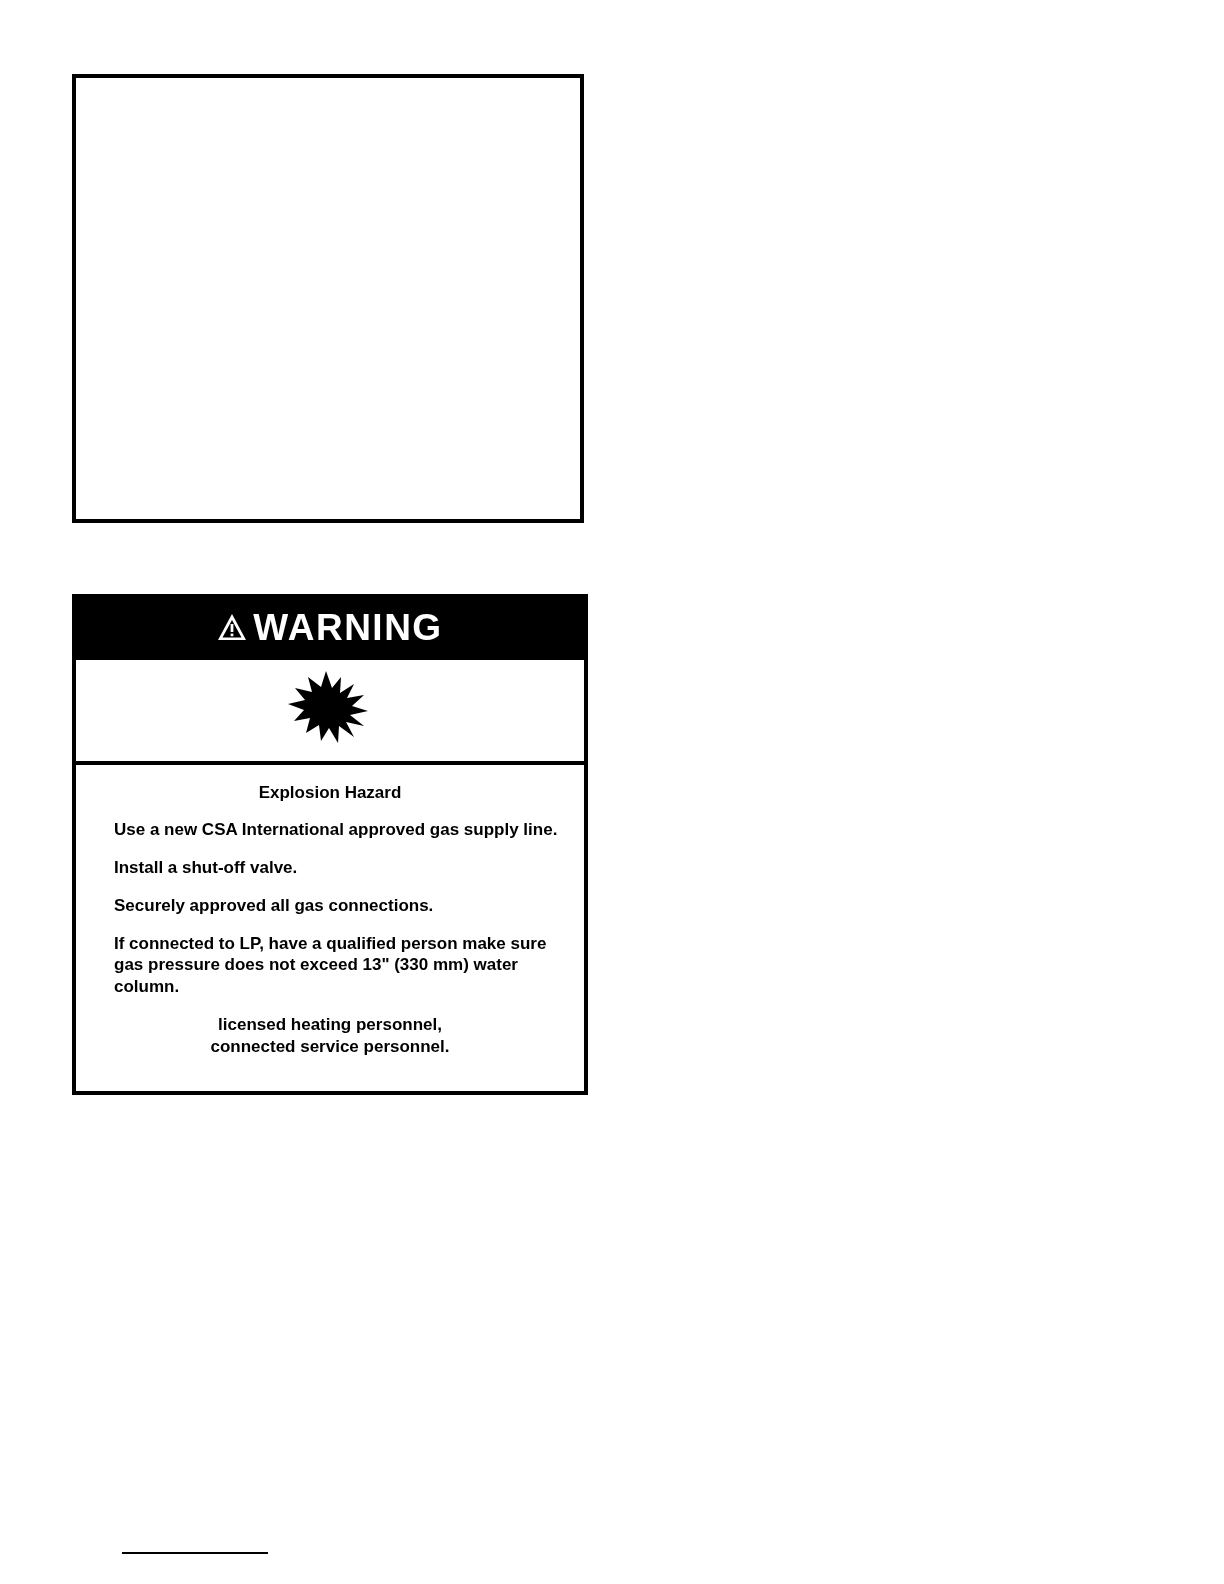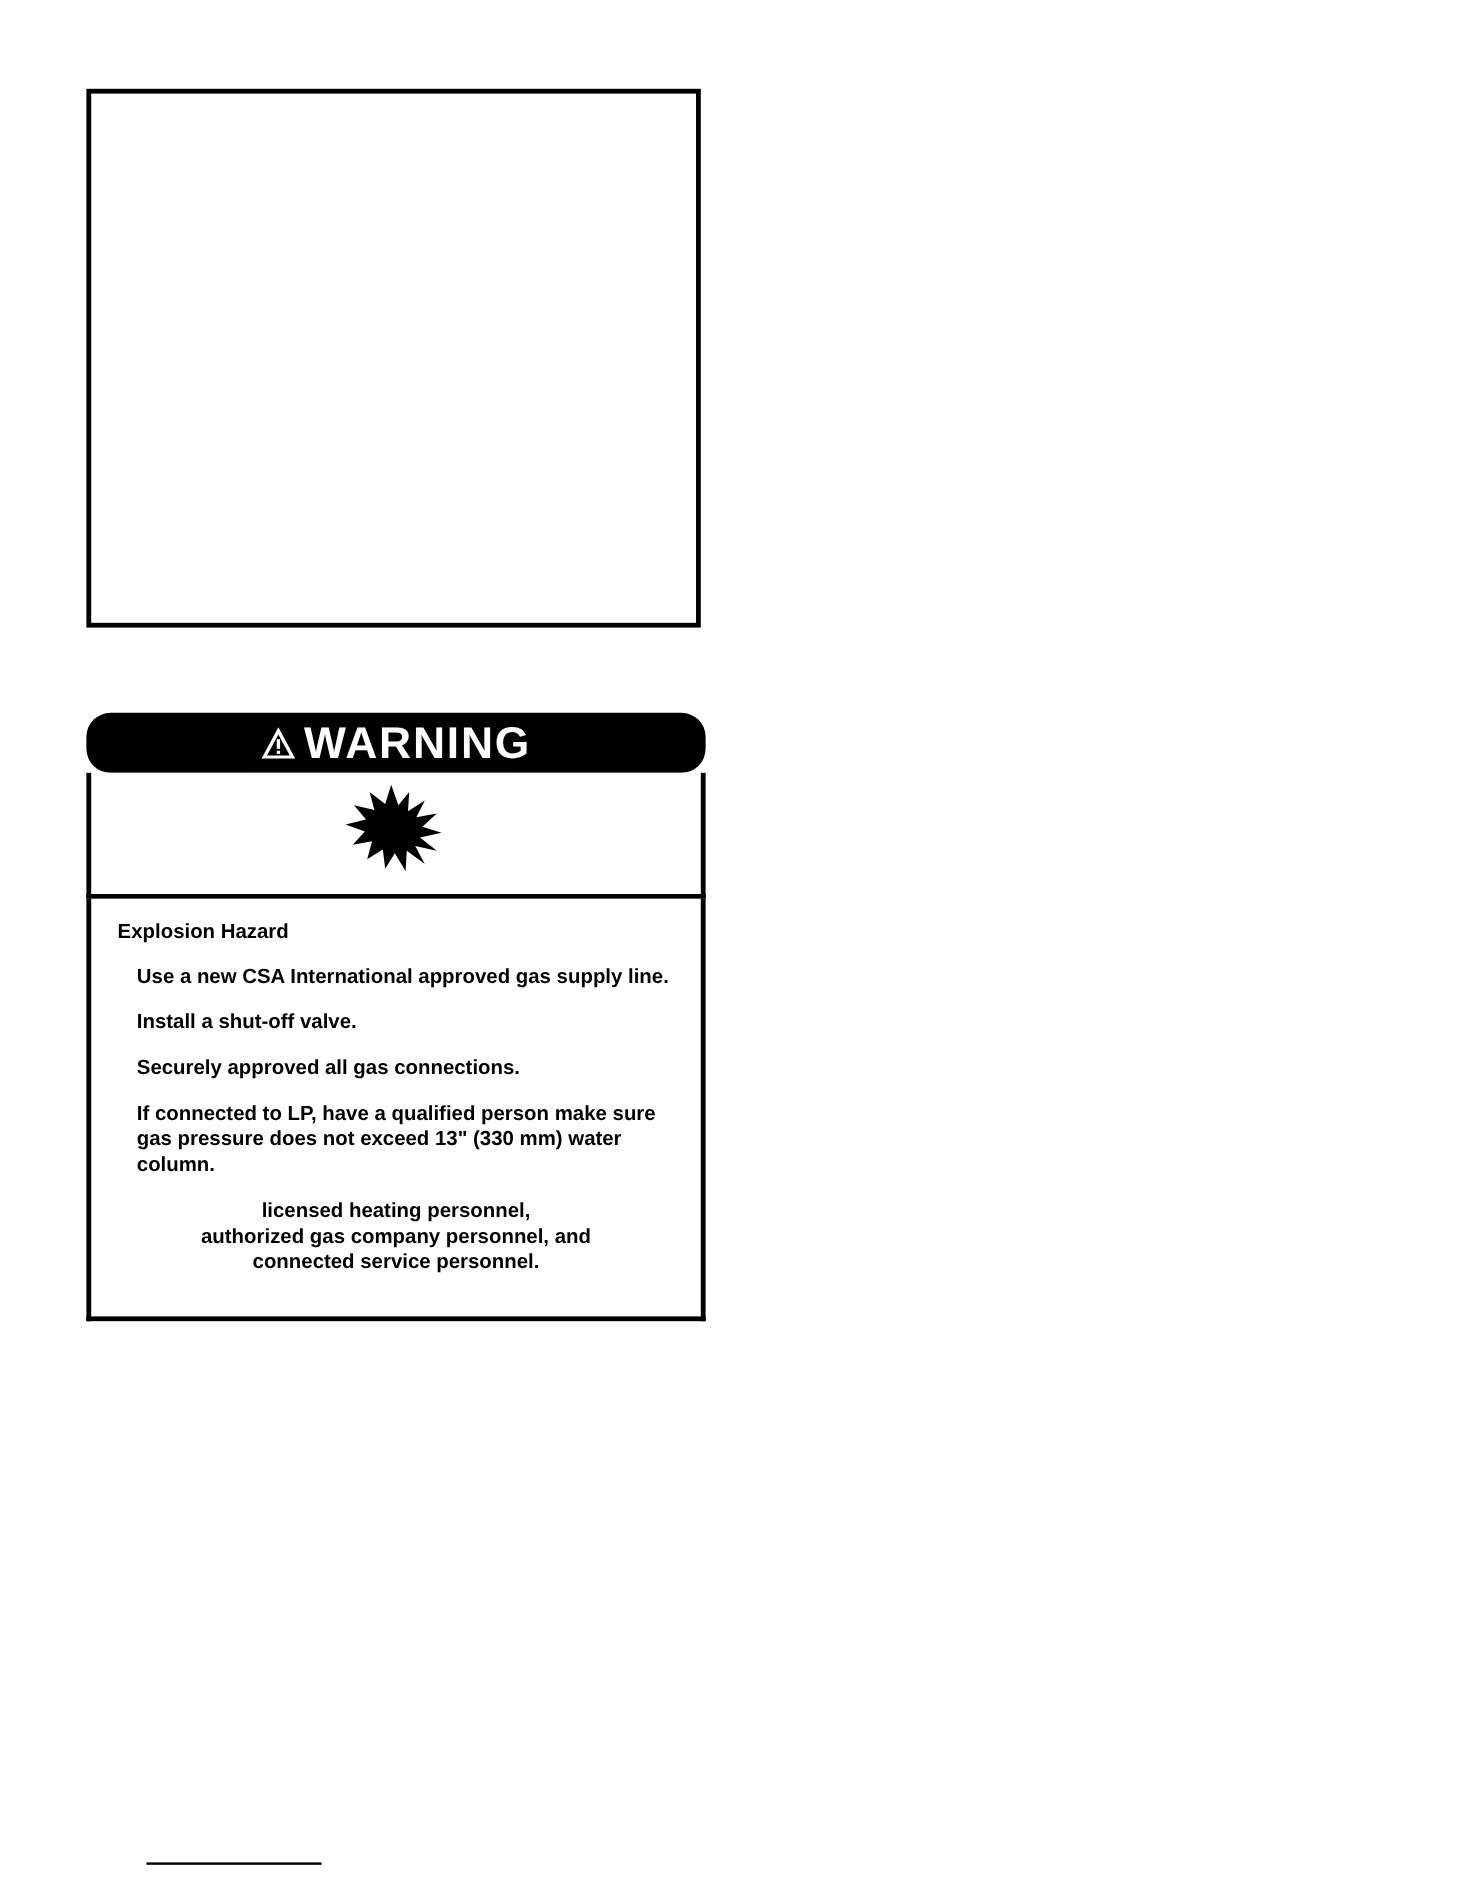--- a/index.html
+++ b/index.html
@@ -33,26 +33,25 @@
     position: absolute;
     left: 72px;
     top: 594px;
     width: 516px;
     box-sizing: border-box;
     background: #ffffff;
   }
 
   .warning-header {
     background: #000000;
-    height: 50px;
+    height: 66px;
     display: flex;
     align-items: center;
     justify-content: center;
     gap: 6px;
-    border-radius: 20px;
   }
 
   .warning-header .wtri {
     display: block;
     line-height: 0;
   }
 
   .warning-header .wlabel {
     color: #ffffff;
     font-size: 37px;
@@ -77,20 +76,21 @@
   .warning-body {
     border-left: 4px solid #000000;
     border-right: 4px solid #000000;
     border-bottom: 4px solid #000000;
     box-sizing: border-box;
     padding: 14px 22px 18px 22px;
     background: #ffffff;
   }
 
   .hazard-title {
+    text-align: center;
     font-size: 17px;
     font-weight: bold;
     margin: 4px 0 16px 0;
     line-height: 1.2;
   }
 
   .hz-line {
     font-size: 17px;
     font-weight: bold;
     line-height: 1.28;
@@ -158,20 +158,19 @@
 
     <div class="hz-line">Use a new CSA International approved gas supply line.</div>
     <div class="hz-line">Install a shut-off valve.</div>
     <div class="hz-line">Securely approved all gas connections.</div>
 
     <div class="hz-line">If connected to LP, have a qualified person make sure gas pressure does not exceed 13" (330 mm) water column.</div>
 
 
     <div class="hz-group">
       <div>licensed heating personnel,</div>
-      <div>authorized gas company personnel, and</div>
       <div>connected service personnel.</div>
     </div>
 
   </div>
 </div>
 
 <div class="bottom-rule"></div>
 
 </body></html>

